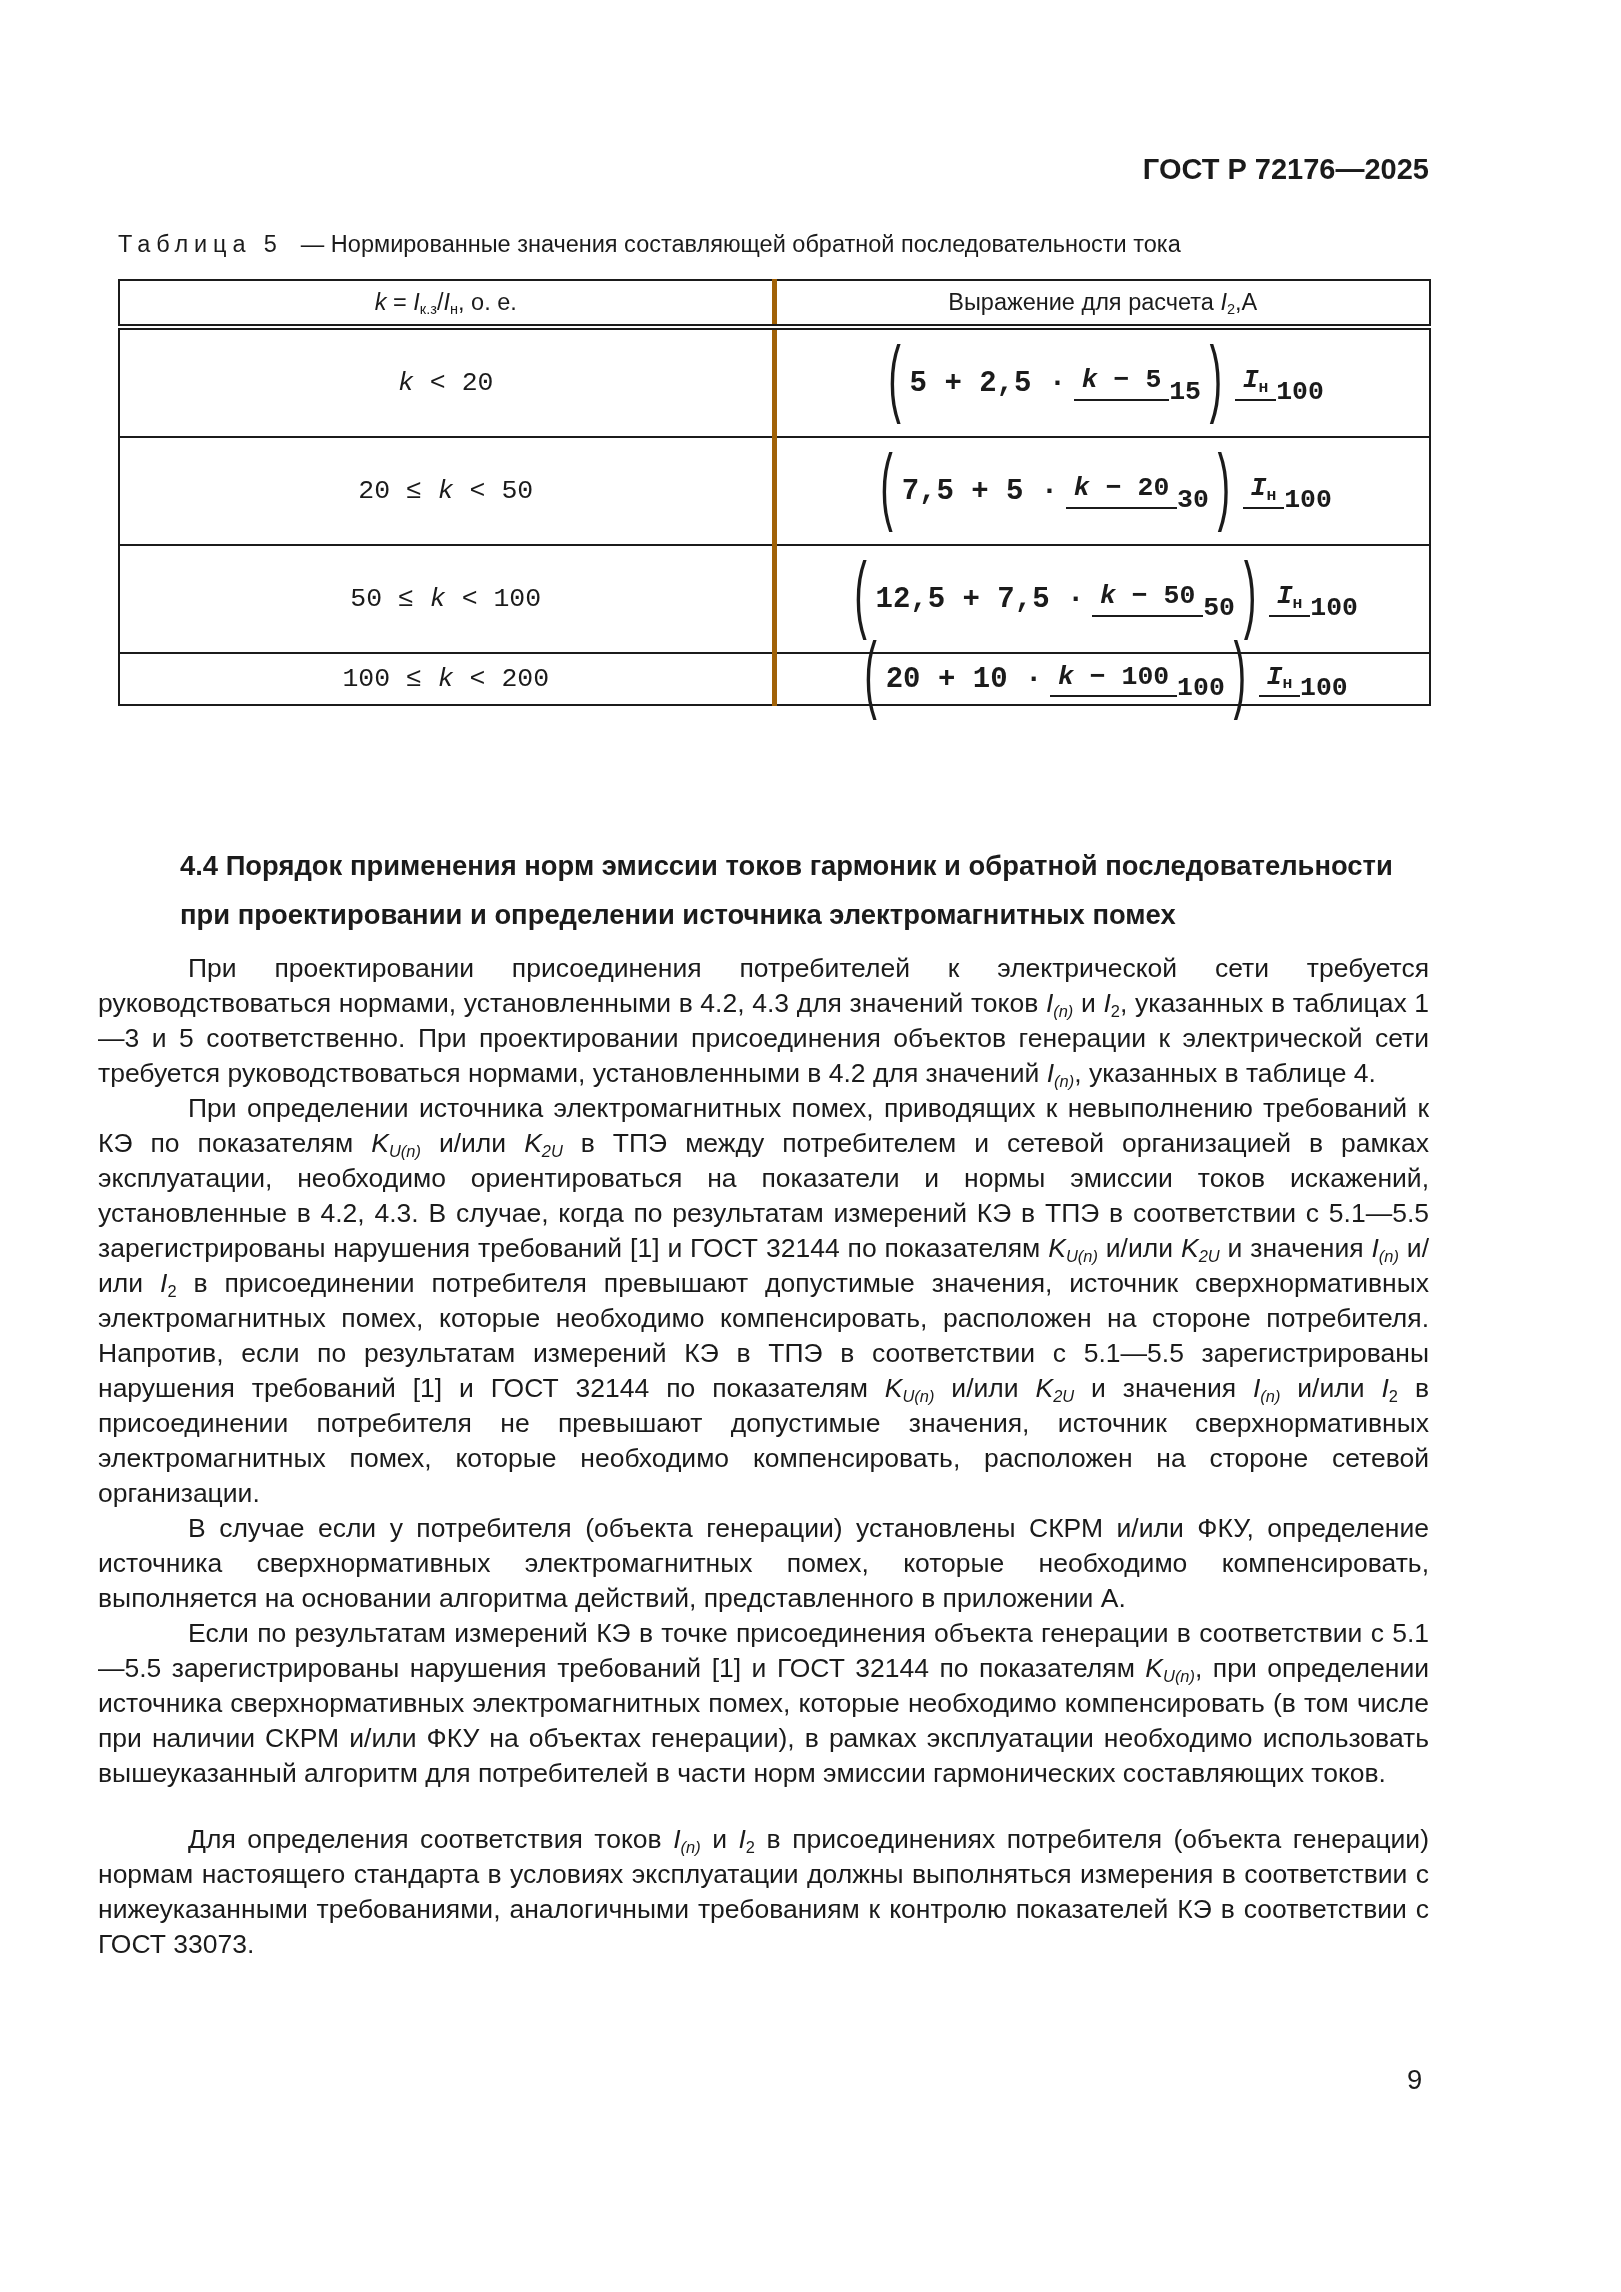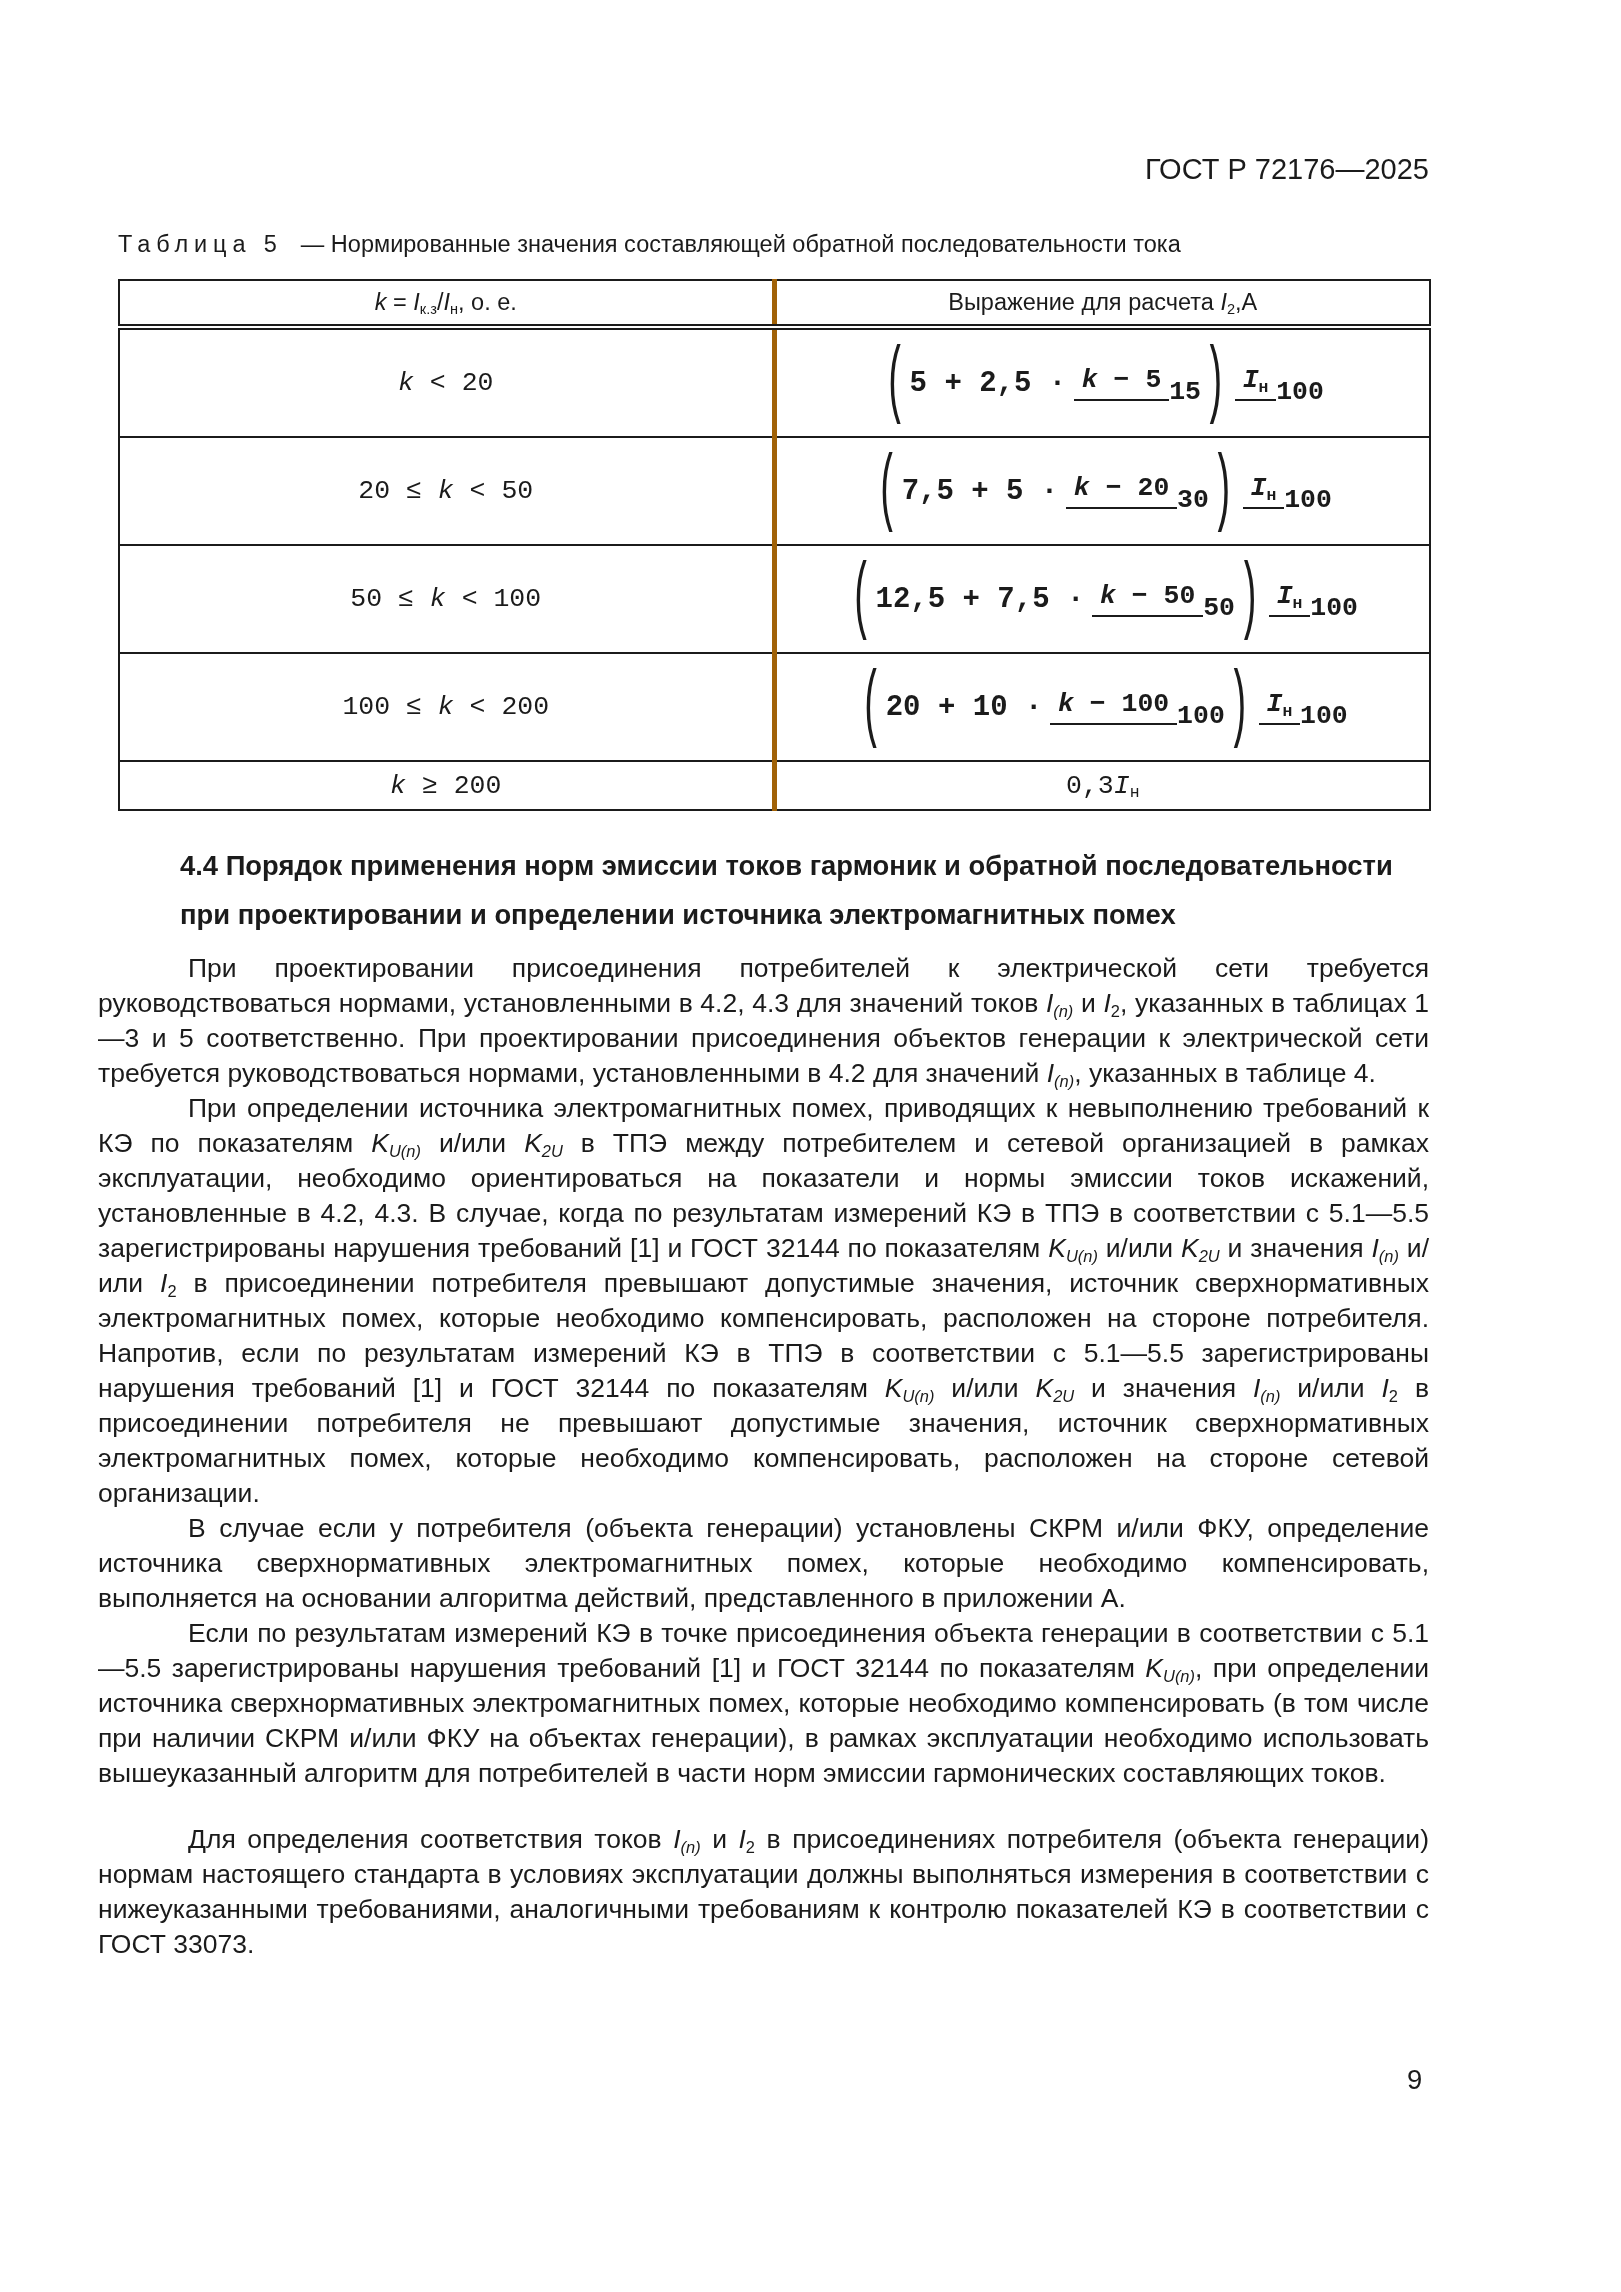--- a/index.html
+++ b/index.html
@@ -15,21 +15,21 @@
     line-height:0;
     vertical-align:baseline;
     position:relative;
     top:0.3em;
   }
 
   
   .runhead{
     position:absolute;
     top:153px;right:192px;
-    font-size:29px;font-weight:normal;
+    font-size:29px;font-weight:bold;
   }
 
   
   .caption{
     position:absolute;
     left:118px;top:231px;
     font-size:23.5px;
   }
   .caption .cap-label{letter-spacing:5.9px;margin-right:18px;}
 
@@ -207,26 +207,20 @@
             <span class="den">100</span>
           </span>
           <span class="paren">)</span>
           <span class="frac mult">
             <span class="num"><span class="it">I</span><sub>н</sub></span>
             <span class="den">100</span>
           </span>
         </span>
       </td>
     </tr>
-    <tr>
-      <td><span class="it">k</span><span> ≥ 200</span></td>
-      <td>
-        <span class="plain-formula"><span>0,3</span><span class="it">I</span><sub>н</sub></span>
-      </td>
-    </tr>
   </tbody>
 </table>
 
 <div class="flow">
   <div class="h44">4.4 Порядок применения норм эмиссии токов гармоник и обратной последовательности при проектировании и определении источника электромагнитных помех</div>
   <p><span>При проектировании присоединения потребителей к электрической сети требуется руководствоваться нормами, установленными в 4.2, 4.3 для значений токов </span><span class="it">I</span><sub class="it">(n)</sub><span> и </span><span class="it">I</span><sub>2</sub><span>, указанных в таблицах 1—3 и 5 соответственно. При проектировании присоединения объектов генерации к электрической сети требуется руководствоваться нормами, установленными в 4.2 для значений </span><span class="it">I</span><sub class="it">(n)</sub><span>, указанных в таблице 4.</span></p>
   <p><span>При определении источника электромагнитных помех, приводящих к невыполнению требований к КЭ по показателям </span><span class="it">K</span><sub class="it">U(n)</sub><span> и/или </span><span class="it">K</span><sub class="it">2U</sub><span> в ТПЭ между потребителем и сетевой организацией в рамках эксплуатации, необходимо ориентироваться на показатели и нормы эмиссии токов искажений, установленные в 4.2, 4.3. В случае, когда по результатам измерений КЭ в ТПЭ в соответствии с 5.1—5.5 зарегистрированы нарушения требований [1] и ГОСТ 32144 по показателям </span><span class="it">K</span><sub class="it">U(n)</sub><span> и/или </span><span class="it">K</span><sub class="it">2U</sub><span> и значения </span><span class="it">I</span><sub class="it">(n)</sub><span> и/или </span><span class="it">I</span><sub>2</sub><span> в присоединении потребителя превышают допустимые значения, источник сверхнормативных электромагнитных помех, которые необходимо компенсировать, расположен на стороне потребителя. Напротив, если по результатам измерений КЭ в ТПЭ в соответствии с 5.1—5.5 зарегистрированы нарушения требований [1] и ГОСТ 32144 по показателям </span><span class="it">K</span><sub class="it">U(n)</sub><span> и/или </span><span class="it">K</span><sub class="it">2U</sub><span> и значения </span><span class="it">I</span><sub class="it">(n)</sub><span> и/или </span><span class="it">I</span><sub>2</sub><span> в присоединении потребителя не превышают допустимые значения, источник сверхнормативных электромагнитных помех, которые необходимо компенсировать, расположен на стороне сетевой организации.</span></p>
   <p><span>В случае если у потребителя (объекта генерации) установлены СКРМ и/или ФКУ, определение источника сверхнормативных электромагнитных помех, которые необходимо компенсировать, выполняется на основании алгоритма действий, представленного в приложении А.</span></p>
   <p><span>Если по результатам измерений КЭ в точке присоединения объекта генерации в соответствии с 5.1—5.5 зарегистрированы нарушения требований [1] и ГОСТ 32144 по показателям </span><span class="it">K</span><sub class="it">U(n)</sub><span>, при определении источника сверхнормативных электромагнитных помех, которые необходимо компенсировать (в том числе при наличии СКРМ и/или ФКУ на объектах генерации), в рамках эксплуатации необходимо использовать вышеуказанный алгоритм для потребителей в части норм эмиссии гармонических составляющих токов.</span></p>
   <p class="p-after-h"><span>Для определения соответствия токов </span><span class="it">I</span><sub class="it">(n)</sub><span> и </span><span class="it">I</span><sub>2</sub><span> в присоединениях потребителя (объекта генерации) нормам настоящего стандарта в условиях эксплуатации должны выполняться измерения в соответствии с нижеуказанными требованиями, аналогичными требованиям к контролю показателей КЭ в соответствии с ГОСТ 33073.</span></p>

